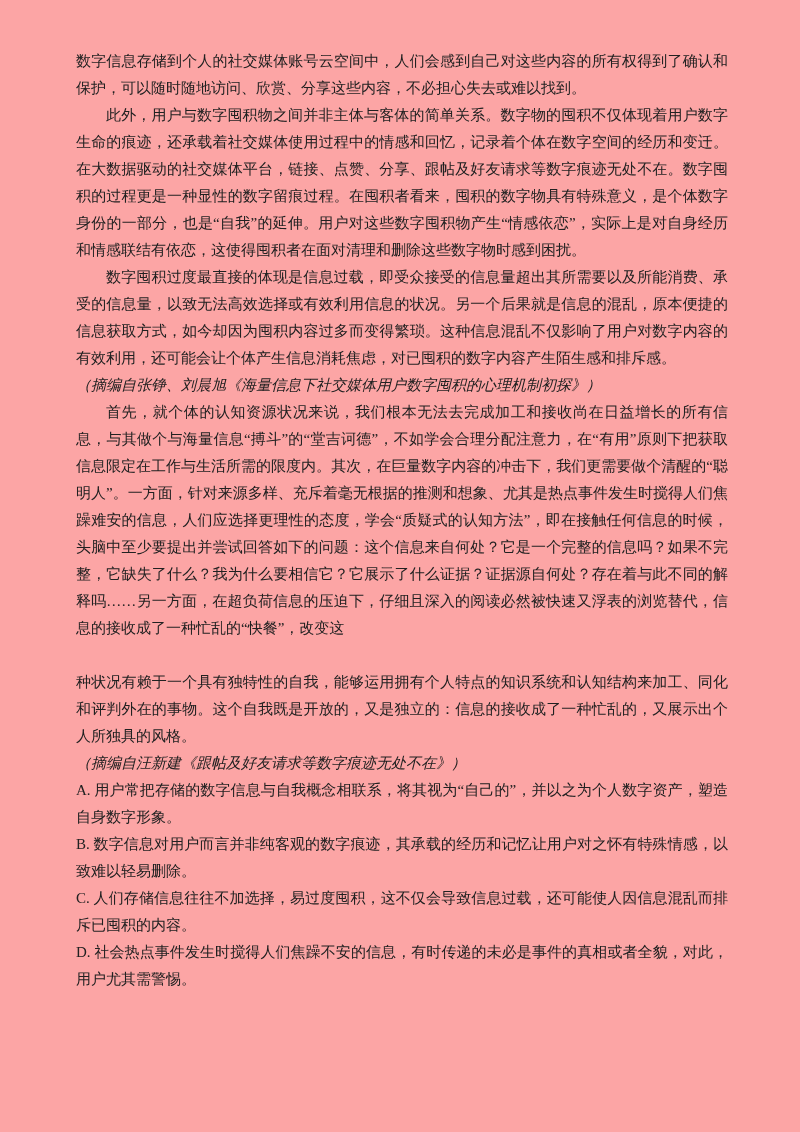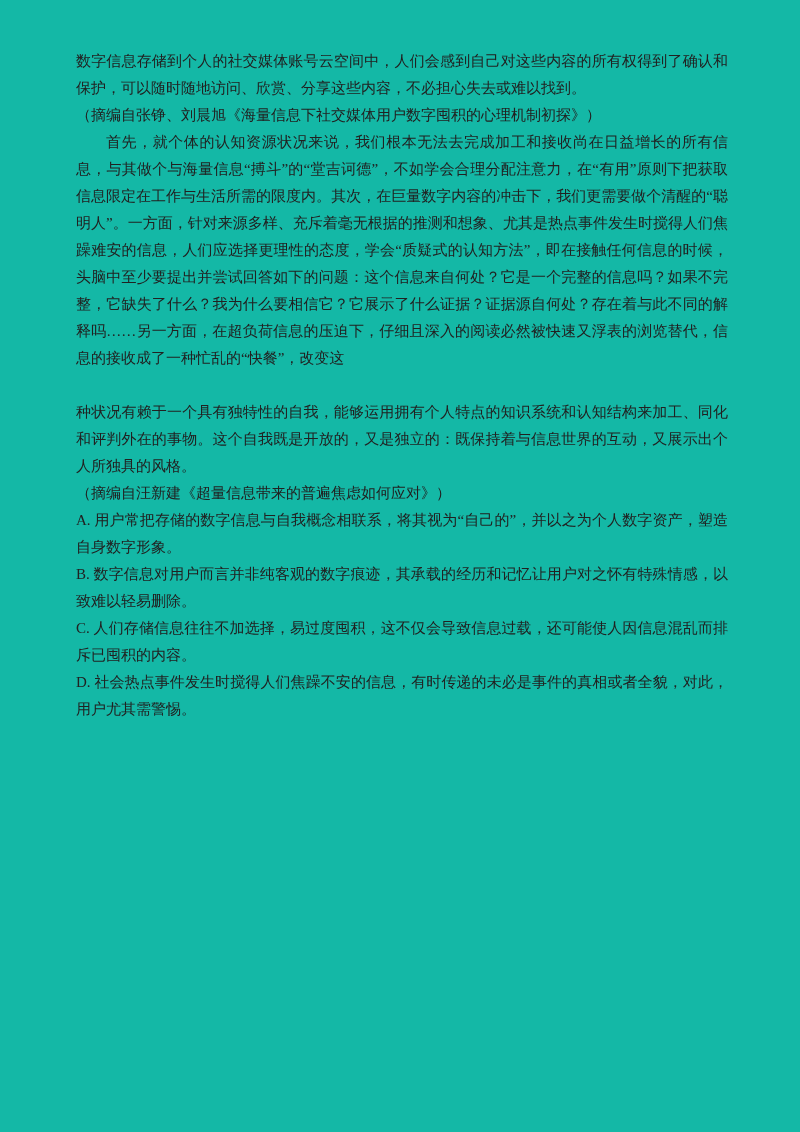--- a/index.html
+++ b/index.html
@@ -1,57 +1,59 @@
 <!DOCTYPE html>
 <html><head>
 <meta charset="utf-8">
 <style>
   html, body { margin: 0; padding: 0; background: #ffffff; }
   .page {
     position: relative;
     width: 800px;
     height: 1132px;
     margin: 0 auto;
-    background: #14b8a6;
+    background: #fca5a5;
     box-sizing: border-box;
     padding: 48px 72px 32px 76px;
     font-family: "Liberation Serif", "DejaVu Serif", serif;
     font-size: 15px;
     line-height: 27px;
     color: #212121;
     overflow: hidden;
   }
   .page p {
     margin: 0;
     text-align: justify;
     text-justify: inter-ideograph;
     word-break: break-all;
   }
   .indent { text-indent: 2em; }
-  .attribution { text-align: right; }
+  .attribution { text-align: right; font-style: italic; }
   .gap-before { margin-top: 27px !important; }
 </style>
 </head>
 <body>
 
 <div class="page">
 
   <p>数字信息存储到个人的社交媒体账号云空间中，人们会感到自己对这些内容的所有权得到了确认和保护，可以随时随地访问、欣赏、分享这些内容，不必担心失去或难以找到。</p>
 
+  <p class="indent">此外，用户与数字囤积物之间并非主体与客体的简单关系。数字物的囤积不仅体现着用户数字生命的痕迹，还承载着社交媒体使用过程中的情感和回忆，记录着个体在数字空间的经历和变迁。在大数据驱动的社交媒体平台，链接、点赞、分享、跟帖及好友请求等数字痕迹无处不在。数字囤积的过程更是一种显性的数字留痕过程。在囤积者看来，囤积的数字物具有特殊意义，是个体数字身份的一部分，也是“自我”的延伸。用户对这些数字囤积物产生“情感依恋”，实际上是对自身经历和情感联结有依恋，这使得囤积者在面对清理和删除这些数字物时感到困扰。</p>
 
+  <p class="indent">数字囤积过度最直接的体现是信息过载，即受众接受的信息量超出其所需要以及所能消费、承受的信息量，以致无法高效选择或有效利用信息的状况。另一个后果就是信息的混乱，原本便捷的信息获取方式，如今却因为囤积内容过多而变得繁琐。这种信息混乱不仅影响了用户对数字内容的有效利用，还可能会让个体产生信息消耗焦虑，对已囤积的数字内容产生陌生感和排斥感。</p>
 
   <p class="attribution">（摘编自张铮、刘晨旭《海量信息下社交媒体用户数字囤积的心理机制初探》）</p>
 
 
 
   <p class="indent">首先，就个体的认知资源状况来说，我们根本无法去完成加工和接收尚在日益增长的所有信息，与其做个与海量信息“搏斗”的“堂吉诃德”，不如学会合理分配注意力，在“有用”原则下把获取信息限定在工作与生活所需的限度内。其次，在巨量数字内容的冲击下，我们更需要做个清醒的“聪明人”。一方面，针对来源多样、充斥着毫无根据的推测和想象、尤其是热点事件发生时搅得人们焦躁难安的信息，人们应选择更理性的态度，学会“质疑式的认知方法”，即在接触任何信息的时候，头脑中至少要提出并尝试回答如下的问题：这个信息来自何处？它是一个完整的信息吗？如果不完整，它缺失了什么？我为什么要相信它？它展示了什么证据？证据源自何处？存在着与此不同的解释吗……另一方面，在超负荷信息的压迫下，仔细且深入的阅读必然被快速又浮表的浏览替代，信息的接收成了一种忙乱的“快餐”，改变这</p>
 
-  <p class="gap-before">种状况有赖于一个具有独特性的自我，能够运用拥有个人特点的知识系统和认知结构来加工、同化和评判外在的事物。这个自我既是开放的，又是独立的：既保持着与信息世界的互动，又展示出个人所独具的风格。</p>
+  <p class="gap-before">种状况有赖于一个具有独特性的自我，能够运用拥有个人特点的知识系统和认知结构来加工、同化和评判外在的事物。这个自我既是开放的，又是独立的：信息的接收成了一种忙乱的，又展示出个人所独具的风格。</p>
 
-  <p class="attribution">（摘编自汪新建《超量信息带来的普遍焦虑如何应对》）</p>
+  <p class="attribution">（摘编自汪新建《跟帖及好友请求等数字痕迹无处不在》）</p>
 
 
   <p>A. 用户常把存储的数字信息与自我概念相联系，将其视为“自己的”，并以之为个人数字资产，塑造自身数字形象。</p>
 
   <p>B. 数字信息对用户而言并非纯客观的数字痕迹，其承载的经历和记忆让用户对之怀有特殊情感，以致难以轻易删除。</p>
 
   <p>C. 人们存储信息往往不加选择，易过度囤积，这不仅会导致信息过载，还可能使人因信息混乱而排斥已囤积的内容。</p>
 
   <p>D. 社会热点事件发生时搅得人们焦躁不安的信息，有时传递的未必是事件的真相或者全貌，对此，用户尤其需警惕。</p>
 

